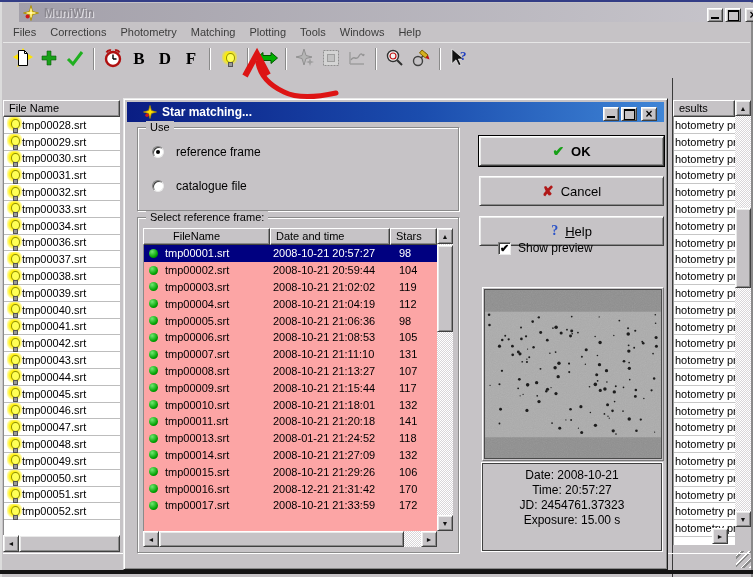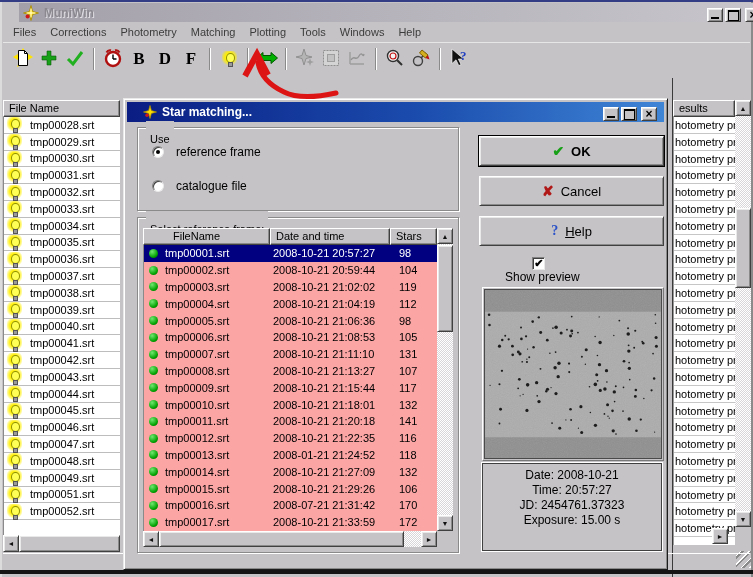--- a/index.html
+++ b/index.html
@@ -10,21 +10,21 @@
     font-family:"Liberation Sans", sans-serif; font-size:11px;
     box-shadow: inset 2px 0 0 #dcdcdc, inset -2px 0 0 #8a8a8a;
   }
   .abs { position:absolute; }
   
   .raised { background:#c6c3c6; border:1px solid; border-color:#fff #404040 #404040 #fff;
             box-shadow: inset 1px 1px 0 #e9e9e9, inset -1px -1px 0 #8a8a8a; }
   .hcell  { background:#c6c3c6; border:1px solid; border-color:#fff #404040 #404040 #fff;
             box-shadow: inset -1px -1px 0 #8a8a8a; padding:1px 5px; overflow:hidden; white-space:nowrap; }
   .group  { border:1px solid #8a8a8a; box-shadow: inset 1px 1px 0 #fff, 1px 1px 0 #fff; }
-  .glabel { position:absolute; top:-7px; left:8px; background:#c6c3c6; padding:12px 4px; font-size:11px;text-align:center; }
+  .glabel { position:absolute; top:-7px; left:8px; background:#c6c3c6; padding:0 4px; font-size:11px;text-align:center; }
   .track  { background-color:#d9d6d9;
             background-image:linear-gradient(45deg,#fff 25%,transparent 25%,transparent 75%,#fff 75%),
                              linear-gradient(45deg,#fff 25%,transparent 25%,transparent 75%,#fff 75%);
             background-size:2px 2px; background-position:0 0,1px 1px; }
   .sbtn   { display:flex; align-items:center; justify-content:center; font-size:7px; color:#111; cursor:default; }
   .thumb  { background:#c6c3c6; border:1px solid; border-color:#fff #404040 #404040 #fff;
             box-shadow: inset 1px 1px 0 #e9e9e9, inset -1px -1px 0 #8a8a8a; }
   .arr-up::before{content:"▲";} .arr-dn::before{content:"▼";}
   .arr-lf::before{content:"◄";} .arr-rt::before{content:"►";}
   
@@ -54,21 +54,21 @@
   
   #lp-head { left:3px; top:100px; width:117px; height:17px; font-size:11px; }
   #lp-rows { left:3px; top:117px; width:117px; height:418px; background:#fff; overflow:hidden;
              border-left:1px solid #8a8a8a; }
   .frow { height:16.8px; display:flex; align-items:center; border-bottom:1px solid #bdbdbd; background:#fff; padding-left:3px; }
   .bulb { position:relative; width:15px; height:15px; flex:0 0 15px;
           background:radial-gradient(circle at 50% 42%, #ffff88 0%, #ffee00 38%, rgba(255,240,0,.45) 60%, rgba(255,240,0,0) 74%); }
   .bulb::before { content:""; position:absolute; left:4px; top:2px; width:7px; height:8px; border-radius:50%;
                   background:#ffff55; border:1px solid #8f8f00; }
   .bulb::after { content:""; position:absolute; left:6px; top:11px; width:3px; height:3px; background:#9a9a9a; border:1px solid #555; }
-  .frow .fn { margin-left:8px; white-space:nowrap; }
+  .frow .fn { margin-left:0; white-space:nowrap; }
   #lp-hscroll { left:3px; top:535px; width:117px; height:17px; display:flex; }
   
   #rpanel { left:672px; top:78px; width:81px; height:499px; border-left:1px solid #3a3a3a; }
   #rp-head { left:673px; top:100px; width:62px; height:17px; }
   #rp-rows { left:673px; top:117px; width:62px; height:428px; background:#fff; overflow:hidden; border-left:1px solid #9a9a9a; }
   .rrow { height:16.8px; line-height:16.8px; border-bottom:1px solid #c6c6c6; padding-left:1px;
           white-space:nowrap; overflow:hidden; background:#fff; }
   .grip { background:repeating-linear-gradient(135deg, #c6c3c6 0 3px, #fff 3px 4px, #8a8a8a 4px 6px); }
   
   #statusbar { left:3px; top:553px; width:747px; height:17px; border-top:1px solid #fff; }
@@ -274,24 +274,20 @@
       <div class="frow">
         <span class="bulb"></span>
         <span class="fn">tmp00033.srt</span>
       </div>
 
       <div class="frow">
         <span class="bulb"></span>
         <span class="fn">tmp00034.srt</span>
       </div>
 
-      <div class="frow">
-        <span class="bulb"></span>
-        <span class="fn">tmp00035.srt</span>
-      </div>
 
       <div class="frow">
         <span class="bulb"></span>
         <span class="fn">tmp00036.srt</span>
       </div>
 
       <div class="frow">
         <span class="bulb"></span>
         <span class="fn">tmp00037.srt</span>
       </div>
@@ -349,20 +345,24 @@
       <div class="frow">
         <span class="bulb"></span>
         <span class="fn">tmp00048.srt</span>
       </div>
 
       <div class="frow">
         <span class="bulb"></span>
         <span class="fn">tmp00049.srt</span>
       </div>
 
+      <div class="frow">
+        <span class="bulb"></span>
+        <span class="fn">tmp00050.srt</span>
+      </div>
 
       <div class="frow">
         <span class="bulb"></span>
         <span class="fn">tmp00051.srt</span>
       </div>
 
       <div class="frow">
         <span class="bulb"></span>
         <span class="fn">tmp00052.srt</span>
       </div>
@@ -546,28 +546,20 @@
 
             <div class="drow">
               <span class="c1">
                 <i class="gdot"></i>
                 <span>tmp00011.srt</span>
               </span>
               <span class="c2">2008-10-21 21:20:18</span>
               <span class="c3">141</span>
             </div>
 
-            <div class="drow">
-              <span class="c1">
-                <i class="gdot"></i>
-                <span>tmp00012.srt</span>
-              </span>
-              <span class="c2">2008-10-21 21:22:35</span>
-              <span class="c3">116</span>
-            </div>
 
             <div class="drow">
               <span class="c1">
                 <i class="gdot"></i>
                 <span>tmp00013.srt</span>
               </span>
               <span class="c2">2008-01-21 21:24:52</span>
               <span class="c3">118</span>
             </div>
 
@@ -587,21 +579,21 @@
               </span>
               <span class="c2">2008-10-21 21:29:26</span>
               <span class="c3">106</span>
             </div>
 
             <div class="drow">
               <span class="c1">
                 <i class="gdot"></i>
                 <span>tmp00016.srt</span>
               </span>
-              <span class="c2">2008-07-21 21:31:42</span>
+              <span class="c2">2008-12-21 21:31:42</span>
               <span class="c3">170</span>
             </div>
 
             <div class="drow">
               <span class="c1">
                 <i class="gdot"></i>
                 <span>tmp00017.srt</span>
               </span>
               <span class="c2">2008-10-21 21:33:59</span>
               <span class="c3">172</span>
@@ -626,21 +618,21 @@
       <span>OK</span>
     </div>
     <div class="abs btn" style="left:355px;top:77px;width:185px;height:30px;">
       <span class="bico x-mark">✘</span>
       <span>Cancel</span>
     </div>
     <div class="abs btn" style="left:355px;top:117px;width:185px;height:30px;">
       <span class="bico q-mark">?</span>
       <span><u>H</u><span>elp</span></span>
     </div>
-    <div class="abs" style="left:374px;top:158px;display:flex;align-items:center;flex-direction:column;">
+    <div class="abs" style="left:374px;top:142px;display:flex;align-items:center;">
       <span class="cbox on"></span>
       <span style="margin-left:7px;font-size:12px;">Show preview</span>
     </div>
     <div class="abs pframe" style="left:358px;top:188px;width:182px;height:174px;">
       <svg id="starfield" width="178" height="170" viewBox="0 0 178 170">
         <defs>
           <filter id="grain" x="0" y="0" width="100%" height="100%">
             <feTurbulence type="fractalNoise" baseFrequency="0.9" numOctaves="2" stitchTiles="stitch"></feTurbulence>
             <feColorMatrix type="saturate" values="0"></feColorMatrix>
           </filter>

